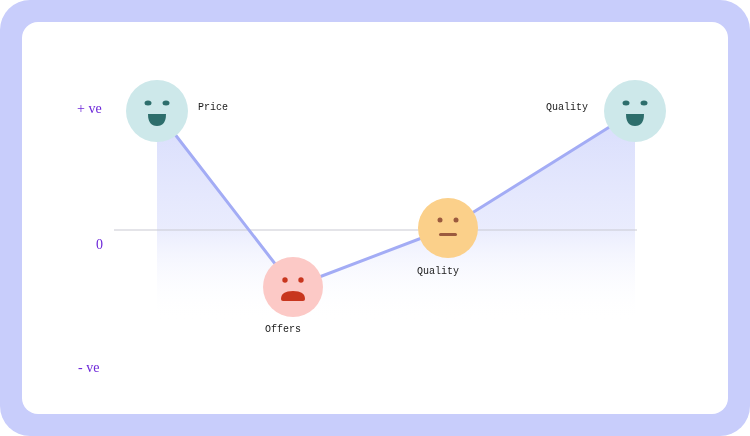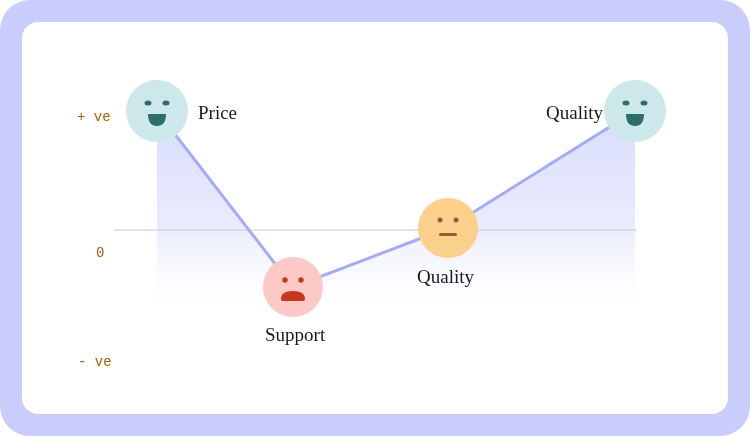--- a/index.html
+++ b/index.html
@@ -12,27 +12,26 @@
   .frame {
     position: absolute; left: 0; top: 0; width: 750px; height: 436px;
     background: #c8cdfb; border-radius: 30px;
   }
   .card {
     position: absolute; left: 22px; top: 22px; width: 706px; height: 392px;
     background: #ffffff; border-radius: 16px; overflow: hidden;
   }
   .chart-svg { position: absolute; left: 0; top: 0; }
   .ylabel {
-    position: absolute; font-size: 14px; color: #a16207;
-    font-family: Liberation Mono, monospace;
-    margin-top: 8px;
+    position: absolute; font-size: 14px; color: #6d28d9;
+    font-family: Liberation Serif, serif;
   }
   .point-label {
-    position: absolute; font-size: 19px; color: #1a1a1a;
-    font-family: Liberation Serif, serif;
+    position: absolute; font-size: 10px; color: #1a1a1a;
+    font-family: Liberation Mono, monospace;
   }
 </style>
 </head>
 <body>
 
 <div class="frame"></div>
 <div class="card">
   <svg class="chart-svg" width="706" height="392" viewBox="0 0 706 392">
     <defs>
       <linearGradient id="areaGrad" x1="0" y1="0" x2="0" y2="1">
@@ -72,19 +71,19 @@
     <g transform="translate(613,89)">
       <circle r="31" fill="#cde8ea"></circle>
       <ellipse cx="-9" cy="-8" rx="3.5" ry="2.5" fill="#2d6e6c"></ellipse>
       <ellipse cx="9" cy="-8" rx="3.5" ry="2.5" fill="#2d6e6c"></ellipse>
       <path d="M-9,3 L9,3 Q9,15 0,15 Q-9,15 -9,3 Z" fill="#2d6e6c"></path>
     </g>
   </svg>
 
   <span class="ylabel" style="left:55px; top:79px;">+ ve</span>
   <span class="ylabel" style="left:74px; top:215px;">0</span>
-  <span class="ylabel" style="left:56px; top:324px;">- ve</span>
+  <span class="ylabel" style="left:56px; top:338px;">- ve</span>
 
   <span class="point-label" style="left:176px; top:80px;">Price</span>
-  <span class="point-label" style="left:243px; top:302px;">Support</span>
+  <span class="point-label" style="left:243px; top:302px;">Offers</span>
   <span class="point-label" style="left:395px; top:244px;">Quality</span>
   <span class="point-label" style="left:524px; top:80px;">Quality</span>
 </div>
 
 </body></html>

